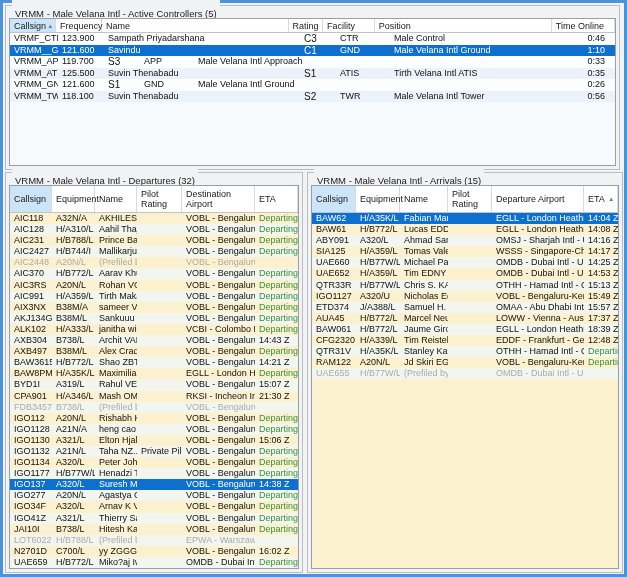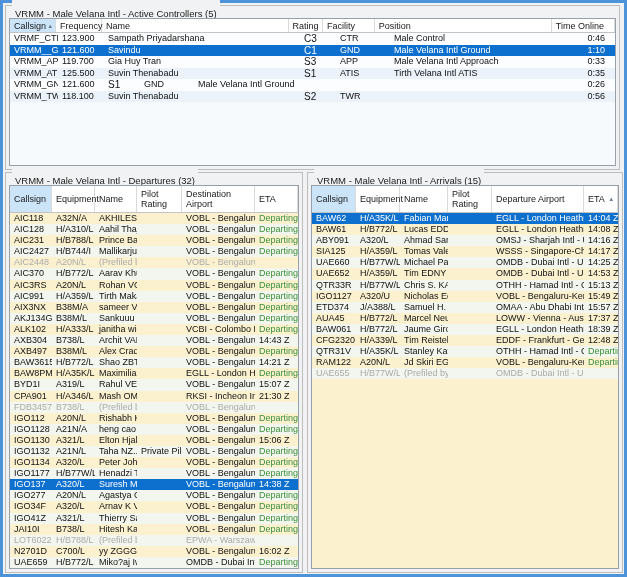--- a/index.html
+++ b/index.html
@@ -105,21 +105,20 @@
             <div class="cell c1">121.600</div>
             <div class="cell c2">Savindu</div>
             <div class="cell c3">C1</div>
             <div class="cell c4">GND</div>
             <div class="cell c5">Male Velana Intl Ground</div>
             <div class="cell c6">1:10</div>
           </div>
           <div class="row">
             <div class="cell c0">VRMM_APP</div>
             <div class="cell c1">119.700</div>
-            <div class="cell c2">Gia Huy Tran</div>
             <div class="cell c3">S3</div>
             <div class="cell c4">APP</div>
             <div class="cell c5">Male Velana Intl Approach</div>
             <div class="cell c6">0:33</div>
           </div>
           <div class="row">
             <div class="cell c0">VRMM_ATIS</div>
             <div class="cell c1">125.500</div>
             <div class="cell c2">Suvin Thenabadu</div>
             <div class="cell c3">S1</div>
@@ -134,20 +133,21 @@
             <div class="cell c4">GND</div>
             <div class="cell c5">Male Velana Intl Ground</div>
             <div class="cell c6">0:26</div>
           </div>
           <div class="row">
             <div class="cell c0">VRMM_TWR</div>
             <div class="cell c1">118.100</div>
             <div class="cell c2">Suvin Thenabadu</div>
             <div class="cell c3">S2</div>
             <div class="cell c4">TWR</div>
+            <div class="cell c5">Male Velana Intl Tower</div>
             <div class="cell c6">0:56</div>
           </div>
         </div>
     </div>
   </div>
 
   <div class="groupbox dep-box">
     <div class="gb-title">VRMM - Male Velana Intl - Departures (32)</div>
     <div class="lv t-dep">
       <div class="lv-head">

